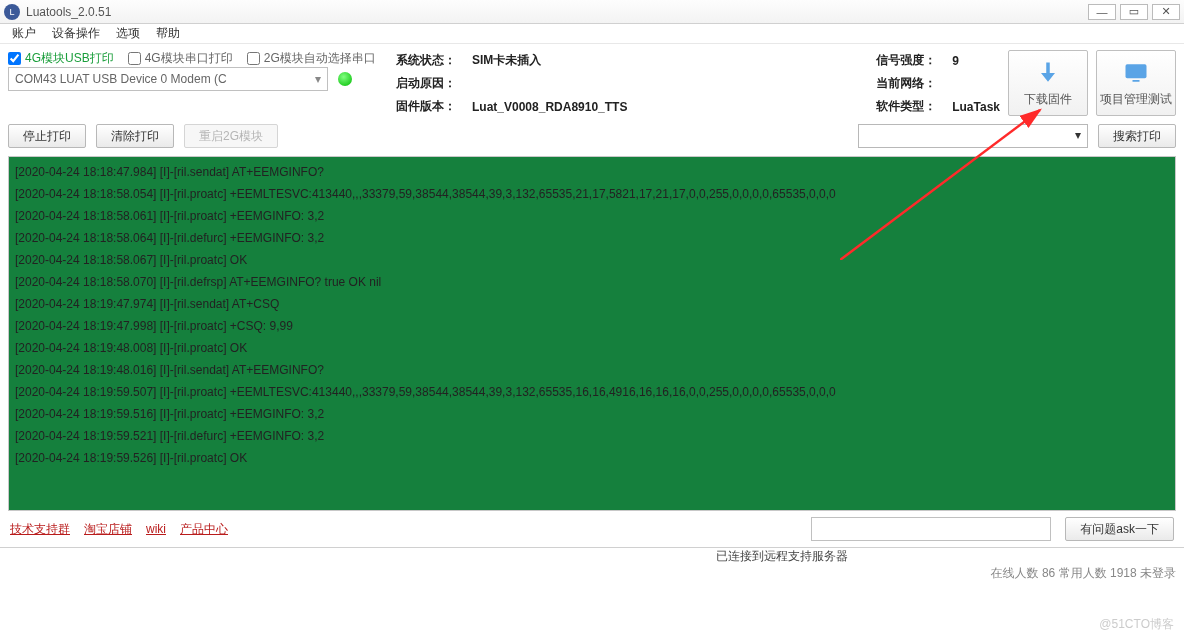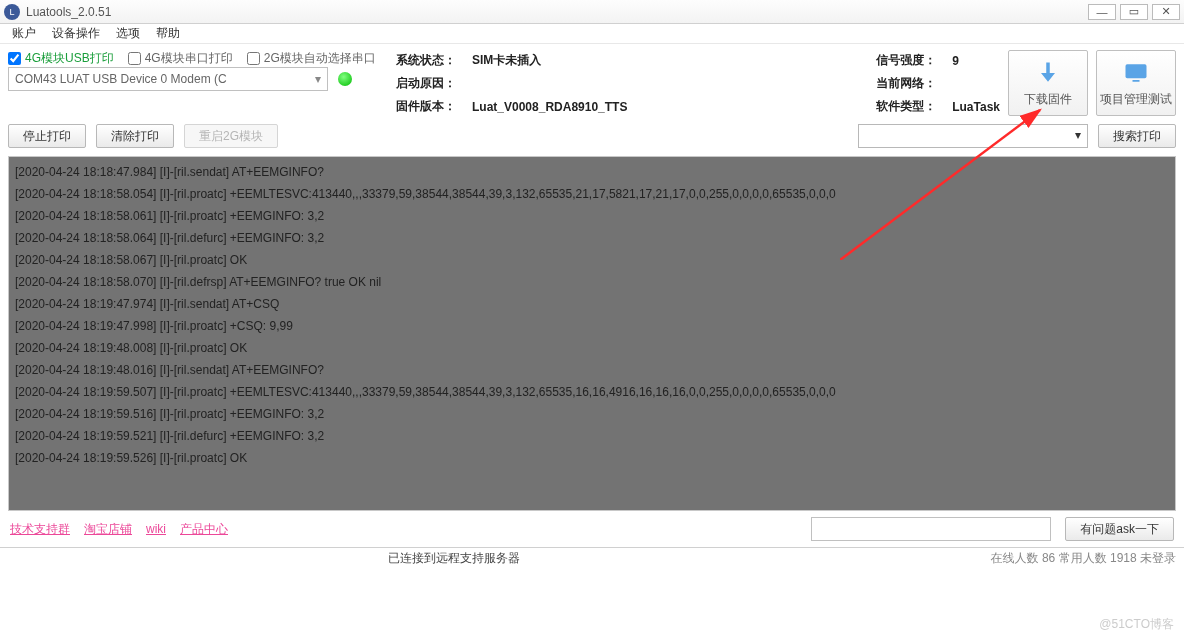--- a/index.html
+++ b/index.html
@@ -27,26 +27,26 @@
 .infocol { display: flex; flex-direction: column; gap: 6px; }
 .inforow { display: flex; gap: 12px; align-items: center; }
 .inforow .lbl { font-weight: bold; color: #222; min-width: 64px; }
 .inforow .val { color: #222; font-weight: bold; }
 .bigbtns { display: flex; gap: 8px; }
 .bigbtn { width: 80px; height: 66px; border: 1px solid #bfbfbf; background: linear-gradient(#fff,#f1f1f1); display: flex; flex-direction: column; align-items: center; justify-content: center; gap: 4px; cursor: pointer; border-radius: 2px; color: #555; font-size: 12px; }
 .bigbtn svg { width: 30px; height: 28px; }
 .ctrlrow2 { display: flex; align-items: center; padding: 4px 8px 8px 8px; gap: 10px; }
 .searchcombo { width: 230px; height: 24px; border: 1px solid #b8b8b8; background: #fff; position: relative; }
 .searchcombo:after { content: "▾"; position: absolute; right: 6px; top: 3px; color: #333; }
-.logarea { margin: 0 8px; border: 1px solid #c8c8c8; height: 355px; overflow-y: auto; padding: 4px 6px; background: #737373; }
+.logarea { margin: 0 8px; border: 1px solid #c8c8c8; height: 355px; overflow-y: auto; padding: 4px 6px; background: #15803d; }
 .logline { white-space: nowrap; line-height: 22px; color: #222; font-family: Tahoma, sans-serif; }
 .bottombar { display: flex; align-items: center; padding: 6px 10px; gap: 14px; }
-.bottombar a { color: #ec4899; text-decoration: underline; cursor: pointer; }
+.bottombar a { color: #b91c1c; text-decoration: underline; cursor: pointer; }
 .askinput { width: 240px; height: 24px; border: 1px solid #c0c0c0; padding: 0 4px; }
-.statusbar { border-top: 1px solid #d0d0d0; height: 22px; display: flex; align-items: center; padding: 0 8px; color: #444; }
+.statusbar { border-top: 1px solid #d0d0d0; height: 22px; display: flex; align-items: center; padding: 0 8px; color: #444; flex-direction: column; }
 .statusbar .left { margin-left: 380px; }
 .statusbar .right { margin-left: auto; color: #888; }
 .arrow { position: absolute; pointer-events: none; }
 </style>
 </head>
 <body>
 
 <div class="titlebar">
   <div class="appicon">L</div>
   <span class="title">Luatools_2.0.51</span>

